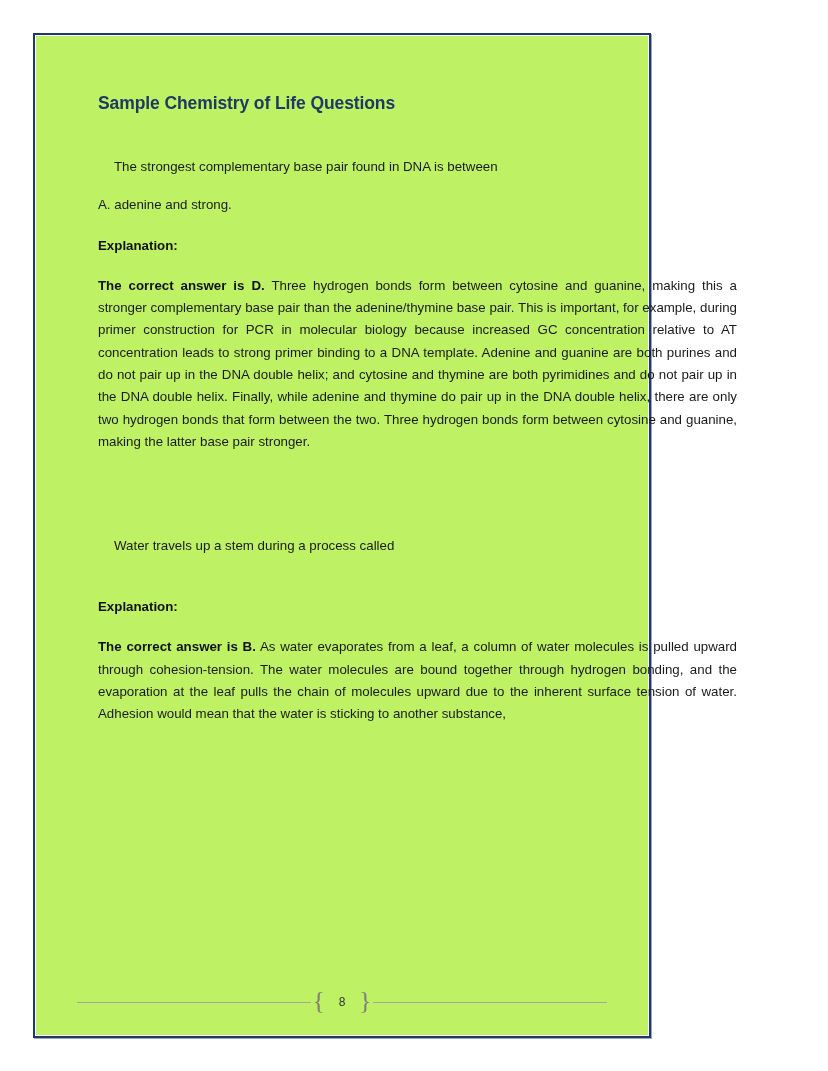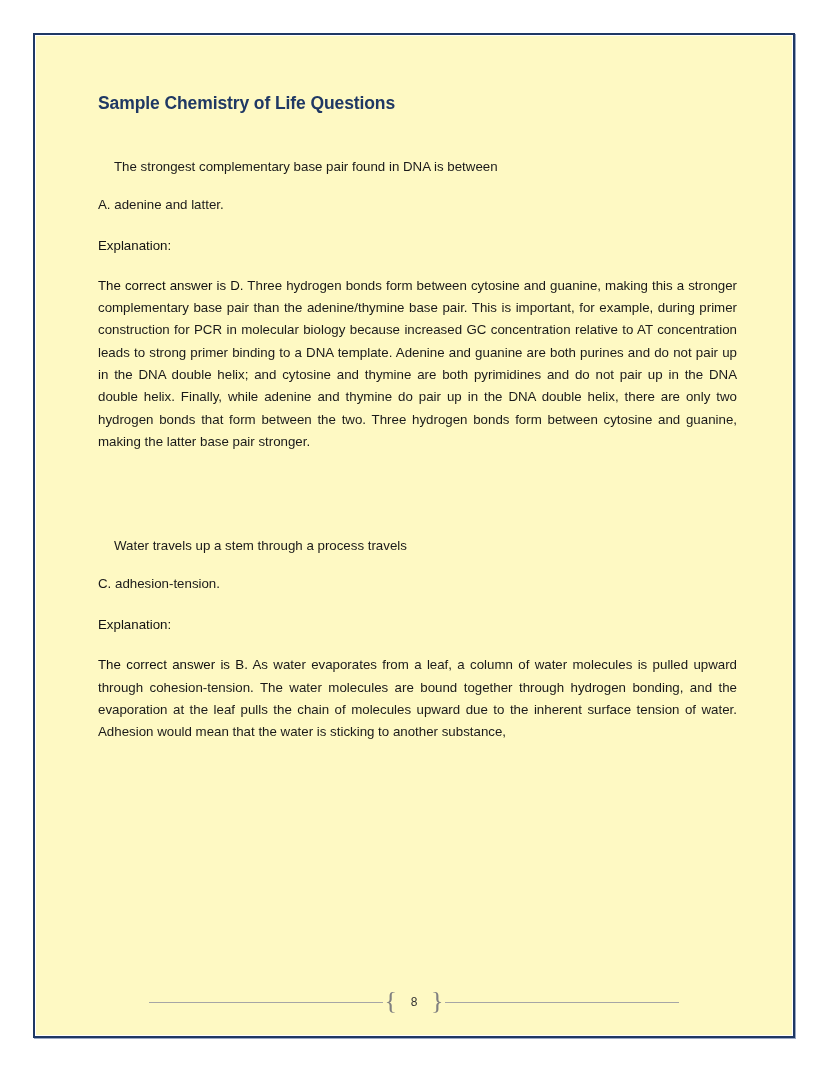--- a/index.html
+++ b/index.html
@@ -12,25 +12,25 @@
     height: 1071px;
     font-family: "Liberation Sans", sans-serif;
     position: relative;
     overflow: hidden;
   }
 
   .page-frame {
     position: absolute;
     left: 33px;
     top: 33px;
-    width: 762px;
+    width: 618px;
     height: 1005px;
     border: 2px solid #1F3864;
     box-shadow: 0 0 0 1px #ffffff inset, 1px 1px 0 0 #9aa8c4;
-    background: #fef9c3;
+    background: #bef264;
     box-sizing: border-box;
   }
 
   .page-inner {
     position: absolute;
     left: 0; top: 0; right: 0; bottom: 0;
     padding: 0;
   }
 
   .content {
@@ -69,35 +69,35 @@
   .option {
     font-size: 13.3px;
     color: #1a1a1a;
     line-height: 1.35;
     margin: 0 0 20px 0;
   }
   .option:last-child { margin-bottom: 0; }
 
   .explanation-heading {
     font-size: 13.3px;
-    font-weight: normal;
+    font-weight: bold;
     color: #111111;
     margin: 0 0 20px 0;
     line-height: 1.35;
   }
 
   .explanation-body {
     font-size: 13.3px;
     color: #1a1a1a;
     line-height: 1.68;
     text-align: justify;
     margin: 0;
   }
   .explanation-body .lead {
-    font-weight: normal;
+    font-weight: bold;
     color: #111111;
   }
   .spacer-after-options { height: 23px; }
   .spacer-between-questions { height: 84px; }
 
   
   .footer {
     position: absolute;
     left: 0;
     right: 0;
@@ -135,37 +135,36 @@
   <div class="page-inner">
 
     <div class="content">
 
       <h1 class="doc-title">Sample Chemistry of Life Questions</h1>
 
       <div class="question-block">
         <p class="q-stem">The strongest complementary base pair found in DNA is between</p>
 
         <ul class="options">
-          <li class="option">A. adenine and latter.</li>
+          <li class="option">A. adenine and strong.</li>
         </ul>
 
         <div class="spacer-after-options"></div>
 
         <p class="explanation-heading">Explanation:</p>
 
         <p class="explanation-body"><span class="lead">The correct answer is D.</span><span> Three hydrogen bonds form between cytosine and guanine, making this a stronger complementary base pair than the adenine/thymine base pair. This is important, for example, during primer construction for PCR in molecular biology because increased GC concentration relative to AT concentration leads to strong primer binding to a DNA template. Adenine and guanine are both purines and do not pair up in the DNA double helix; and cytosine and thymine are both pyrimidines and do not pair up in the DNA double helix. Finally, while adenine and thymine do pair up in the DNA double helix, there are only two hydrogen bonds that form between the two. Three hydrogen bonds form between cytosine and guanine, making the latter base pair stronger.</span></p>
       </div>
 
       <div class="spacer-between-questions"></div>
 
       <div class="question-block">
-        <p class="q-stem">Water travels up a stem through a process travels</p>
+        <p class="q-stem">Water travels up a stem during a process called</p>
 
         <ul class="options">
-          <li class="option">C. adhesion-tension.</li>
         </ul>
 
         <div class="spacer-after-options"></div>
 
         <p class="explanation-heading">Explanation:</p>
 
         <p class="explanation-body"><span class="lead">The correct answer is B.</span><span> As water evaporates from a leaf, a column of water molecules is pulled upward through cohesion-tension. The water molecules are bound together through hydrogen bonding, and the evaporation at the leaf pulls the chain of molecules upward due to the inherent surface tension of water. Adhesion would mean that the water is sticking to another substance,</span></p>
       </div>
 
     </div>

